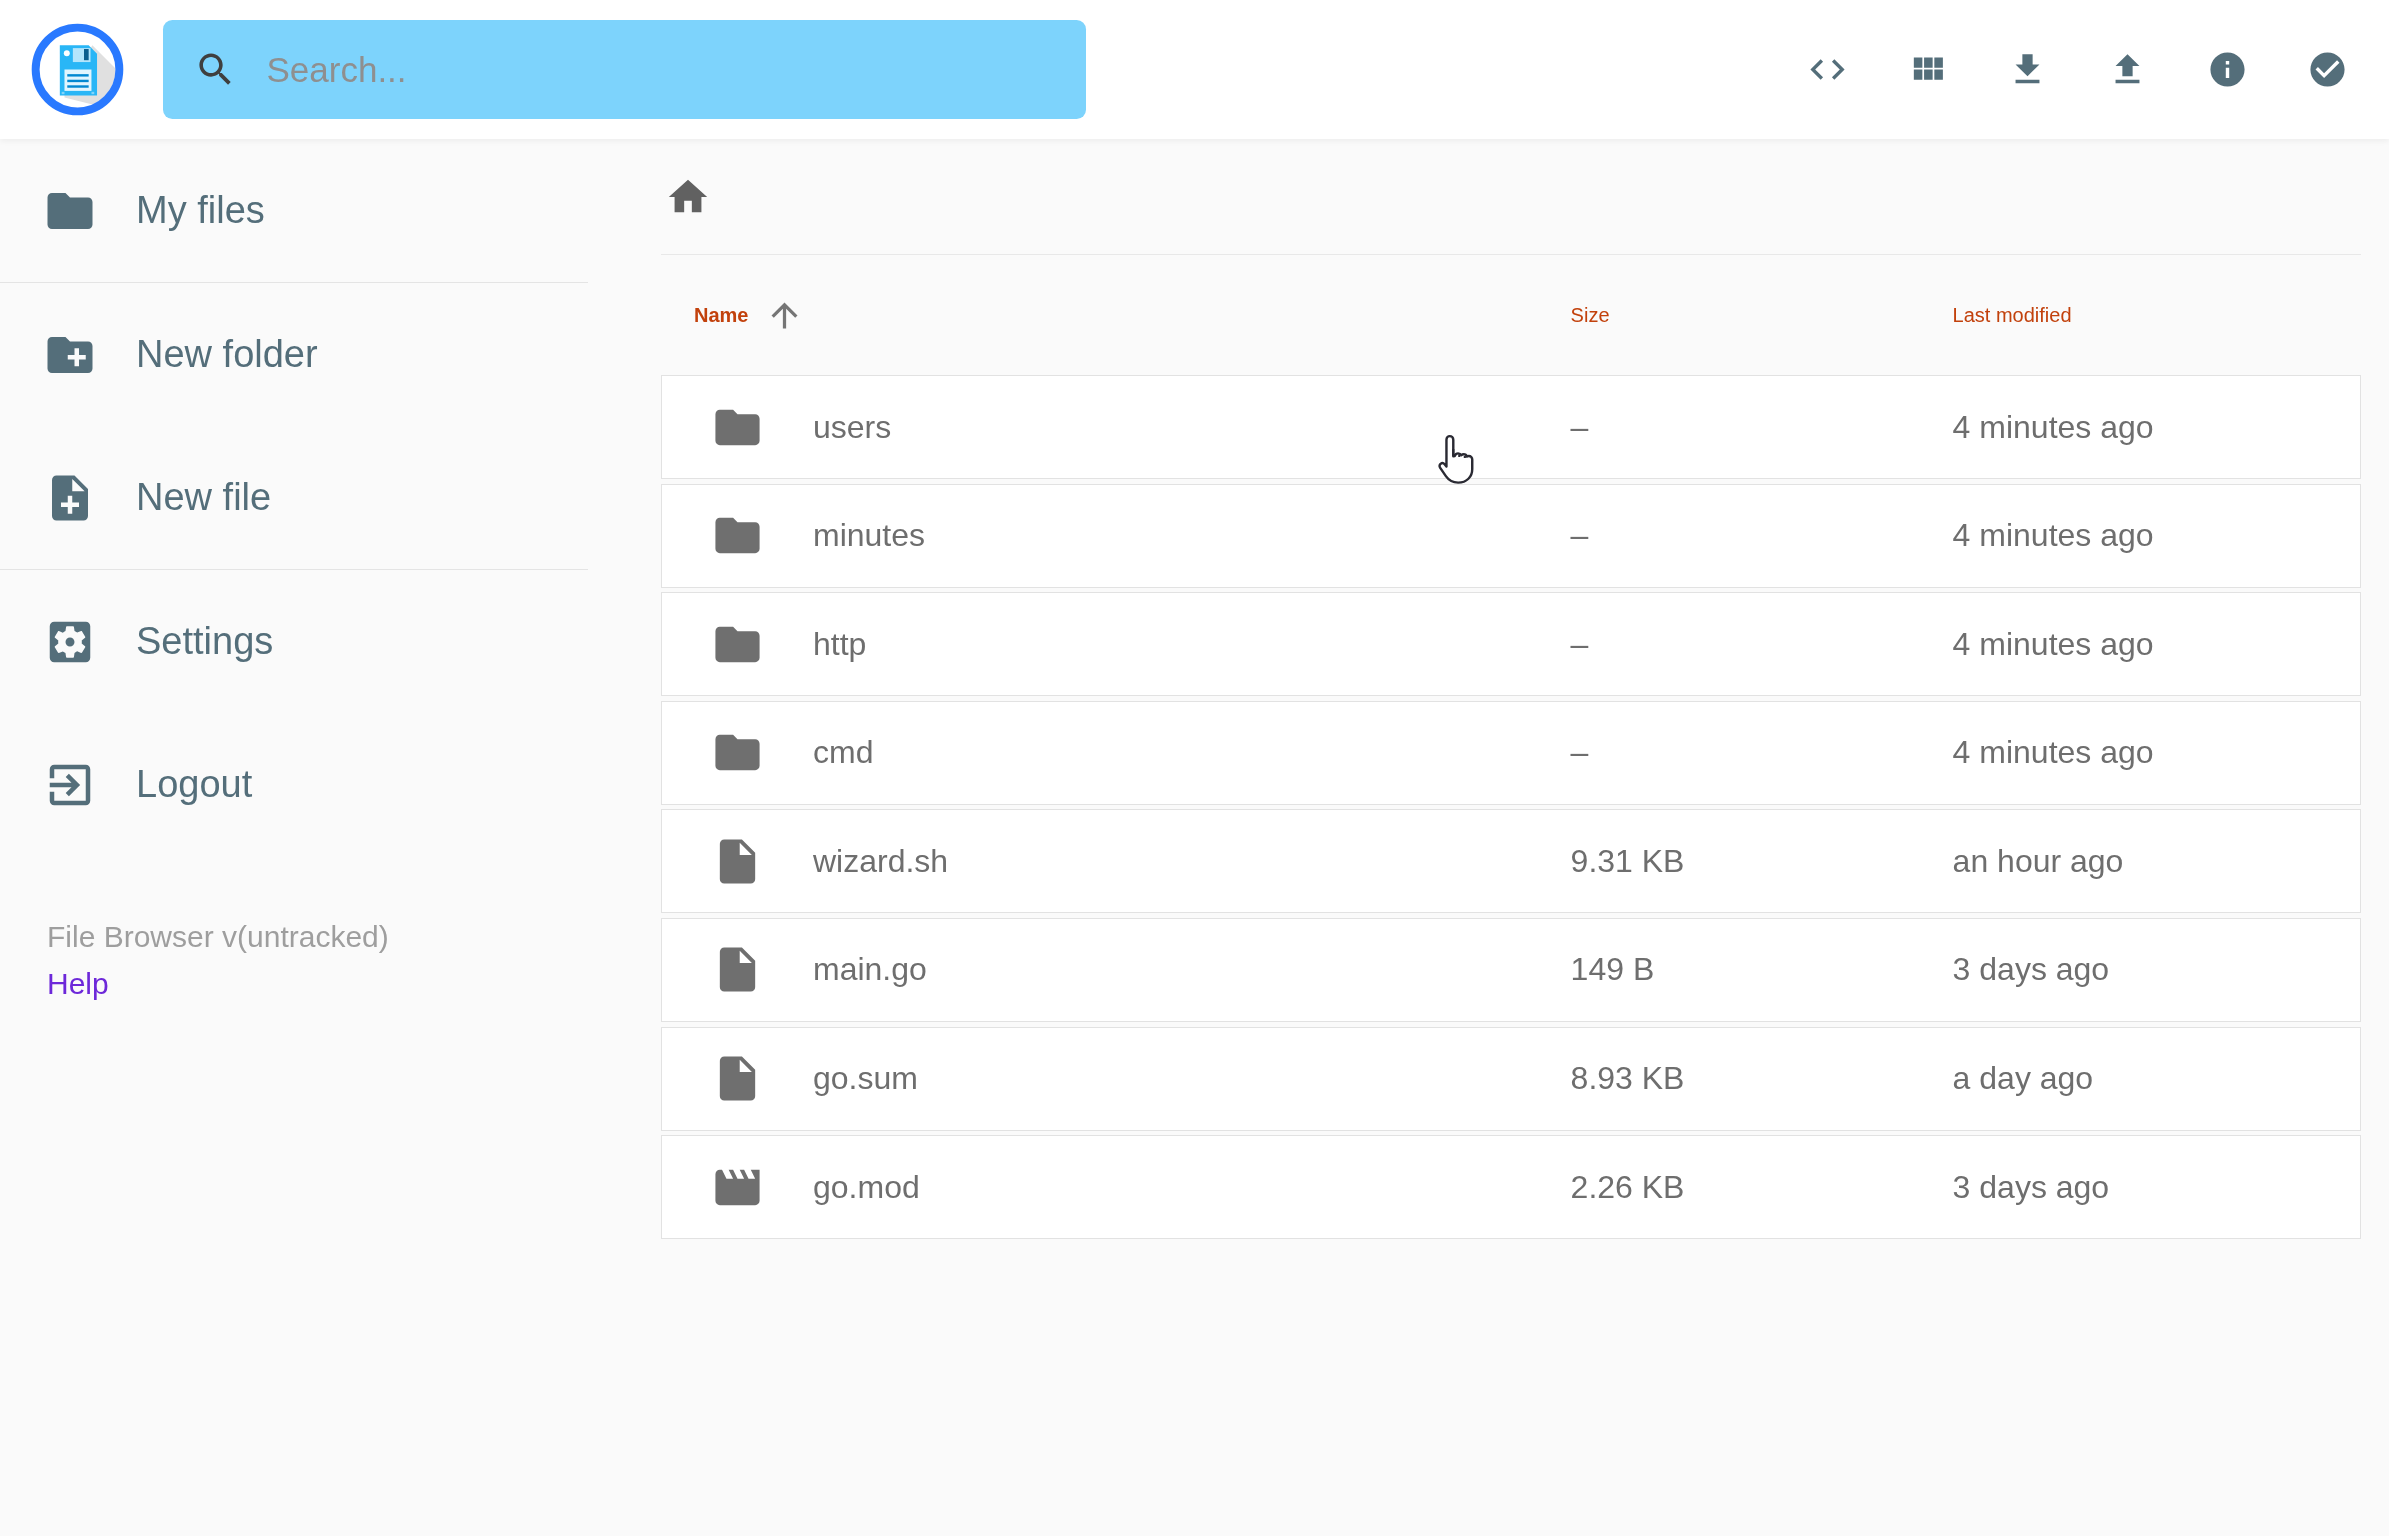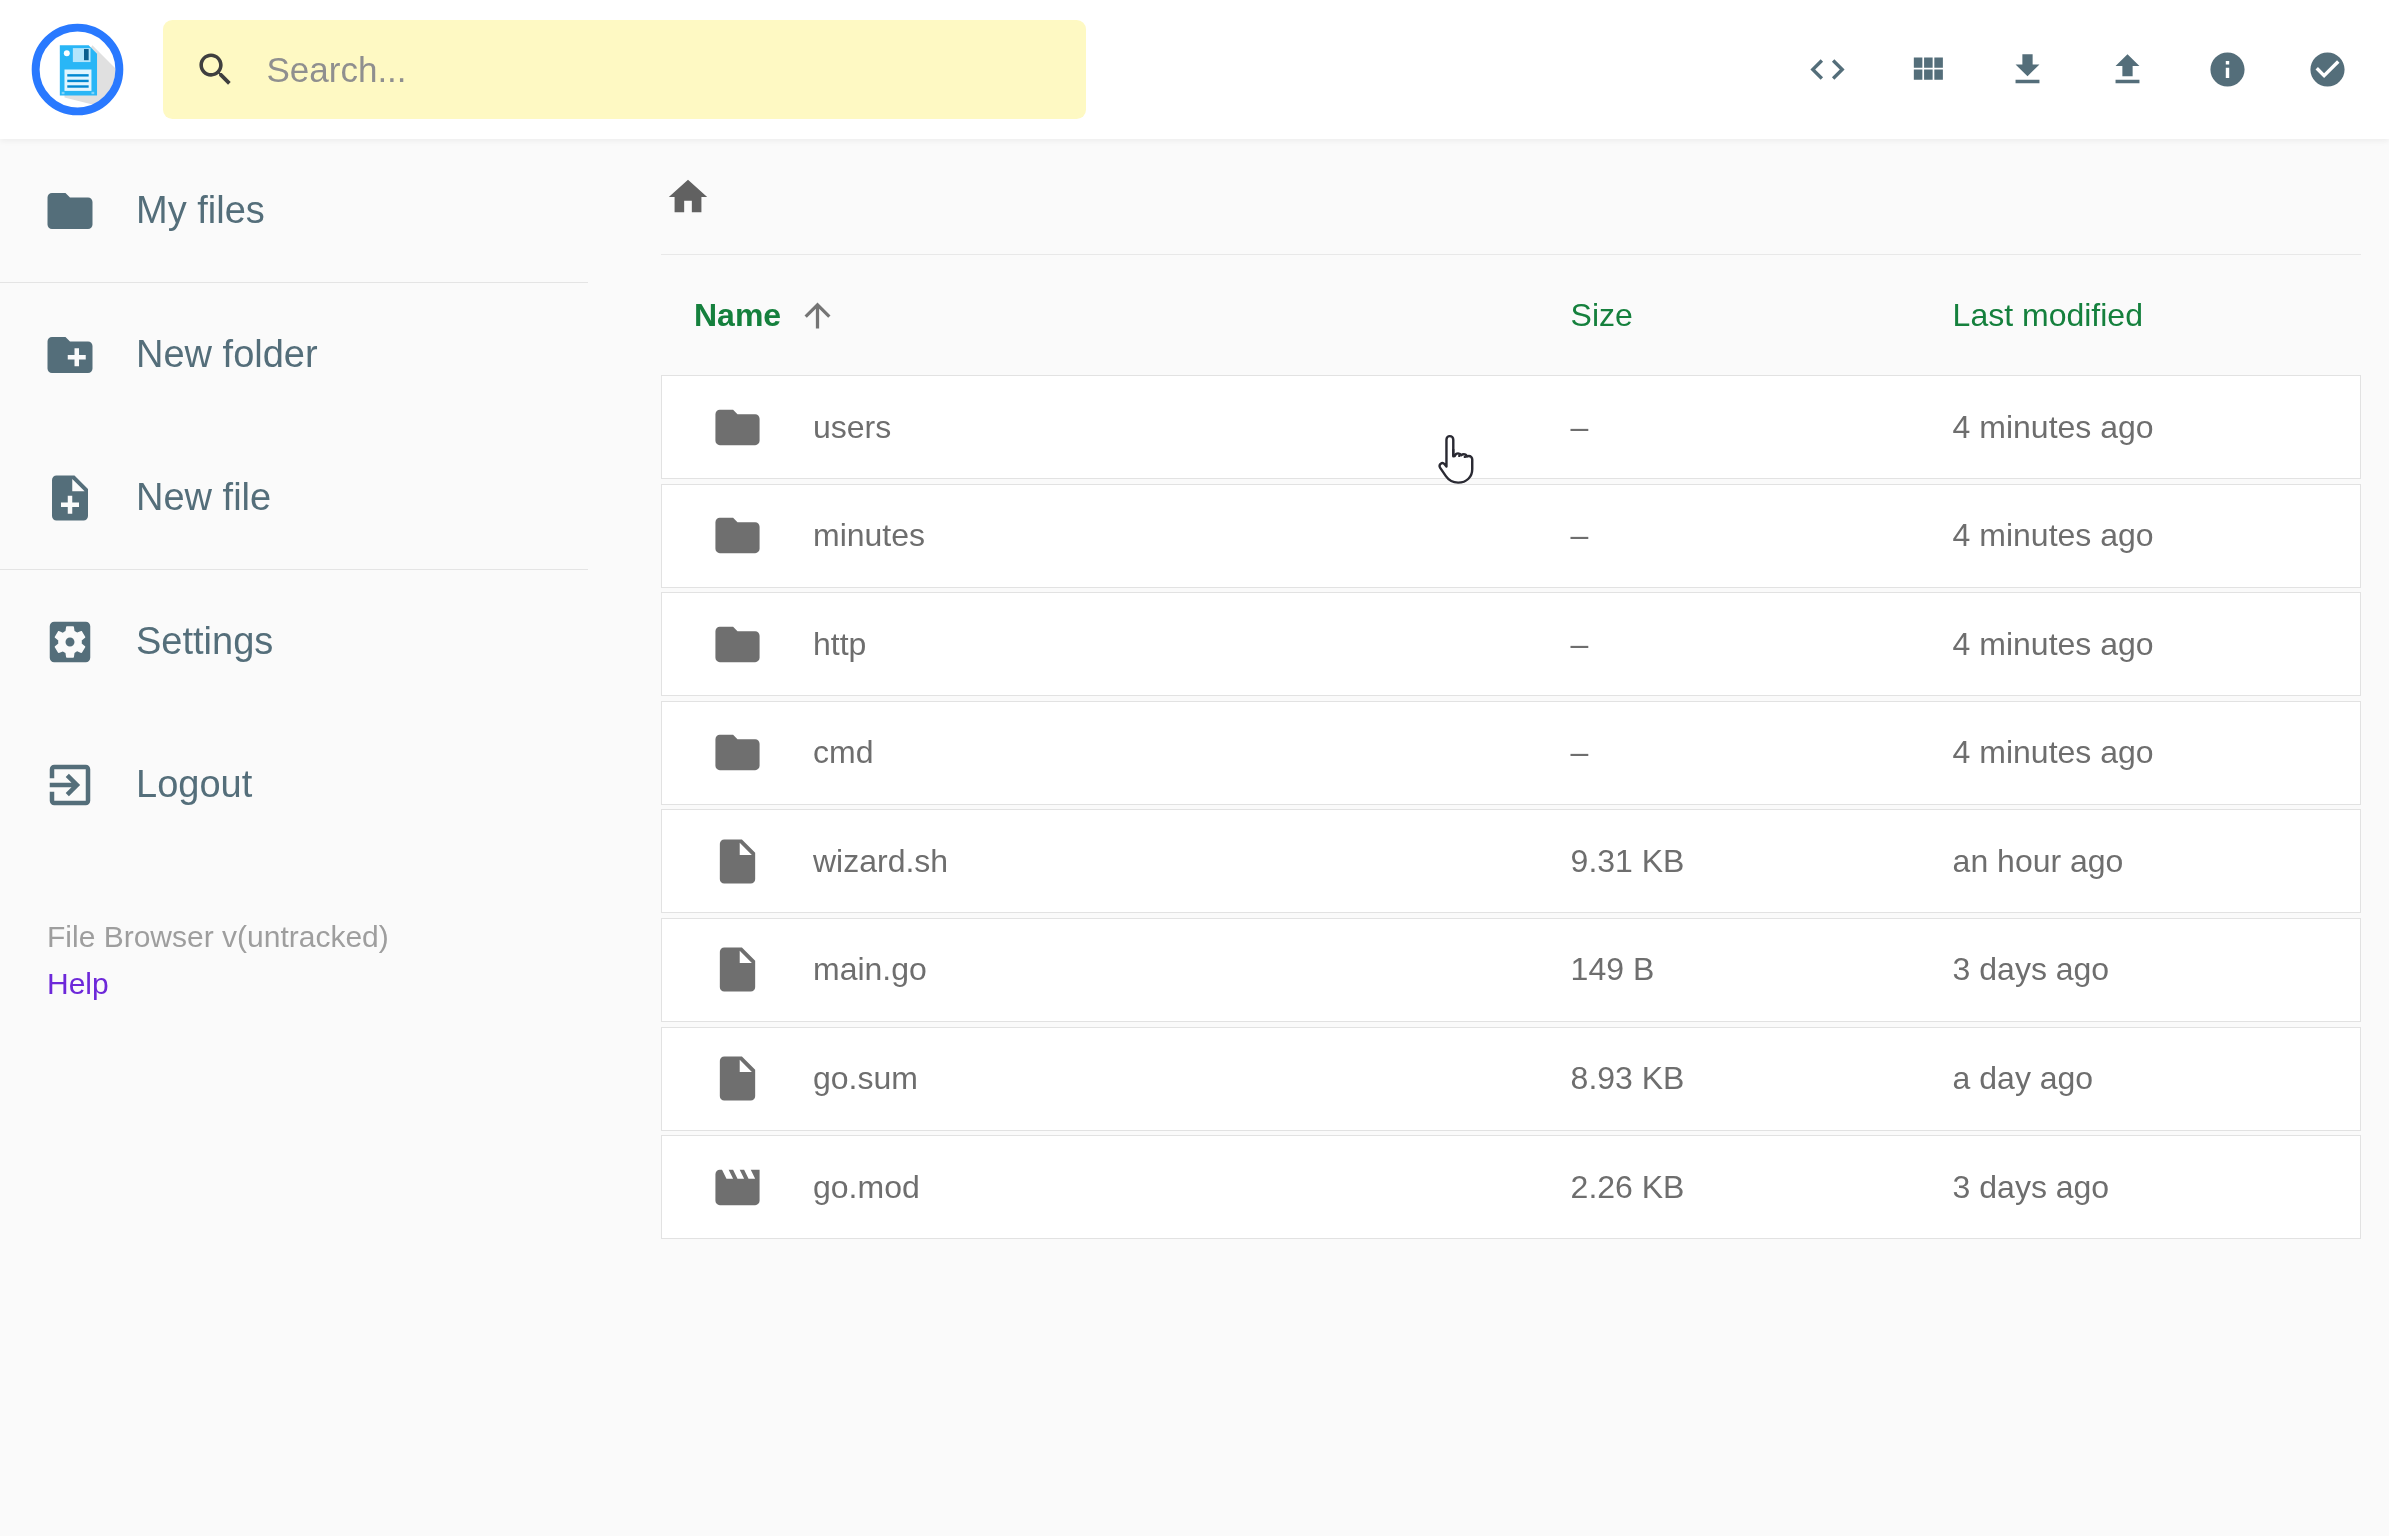--- a/index.html
+++ b/index.html
@@ -17,21 +17,21 @@
   .topbar {
     position:absolute; top:0; left:0; width:2389px; height:139px;
     background:#ffffff;
     display:flex; align-items:center;
     box-shadow:0 2.8px 5.6px rgba(0,0,0,0.05);
     z-index:5;
   }
   .logo { width:93px; height:93px; margin-left:30.5px; flex:none; }
   .searchbar {
     margin-left:39px; width:923px; height:99px;
-    background:#fef9c3; border-radius:9.3px;
+    background:#7dd3fc; border-radius:9.3px;
     display:flex; align-items:center;
     padding:0 31px; flex:none;
   }
   .searchbar .s-icon { width:43px; height:43px; color:#3f3f3f; flex:none; }
   .searchbar input {
     border:none; outline:none; background:transparent;
     margin-left:30px; width:100%;
     font-family:inherit; font-size:35px; color:#333;
   }
   .searchbar input::placeholder { color:#8f8f8f; opacity:1; }
@@ -67,21 +67,21 @@
     width:46px; height:46px; border:none; background:none; padding:0;
     margin-left:3.7px; color:#616161; cursor:pointer;
   }
   .home-btn svg { width:46px; height:46px; }
   .crumb-divider { border:none; border-top:0.9px solid #e8e8e8; }
 
   .listing-header {
     height:120px;
     display:grid; grid-template-columns:905px 382px 1fr;
     align-items:center;
-    color:#15803d; font-size:32px;
+    color:#c2410c; font-size:20px;
   }
   .hdr-name {
     padding-left:33px; font-weight:bold;
     display:flex; align-items:center; gap:16.7px;
     background:none; border:none; color:inherit; font:inherit; font-weight:bold;
     cursor:pointer; text-align:left;
   }
   .hdr-name .sort-arrow { width:39px; height:39px; color:#757575; }
   .hdr-plain {
     background:none; border:none; color:inherit; font:inherit;

